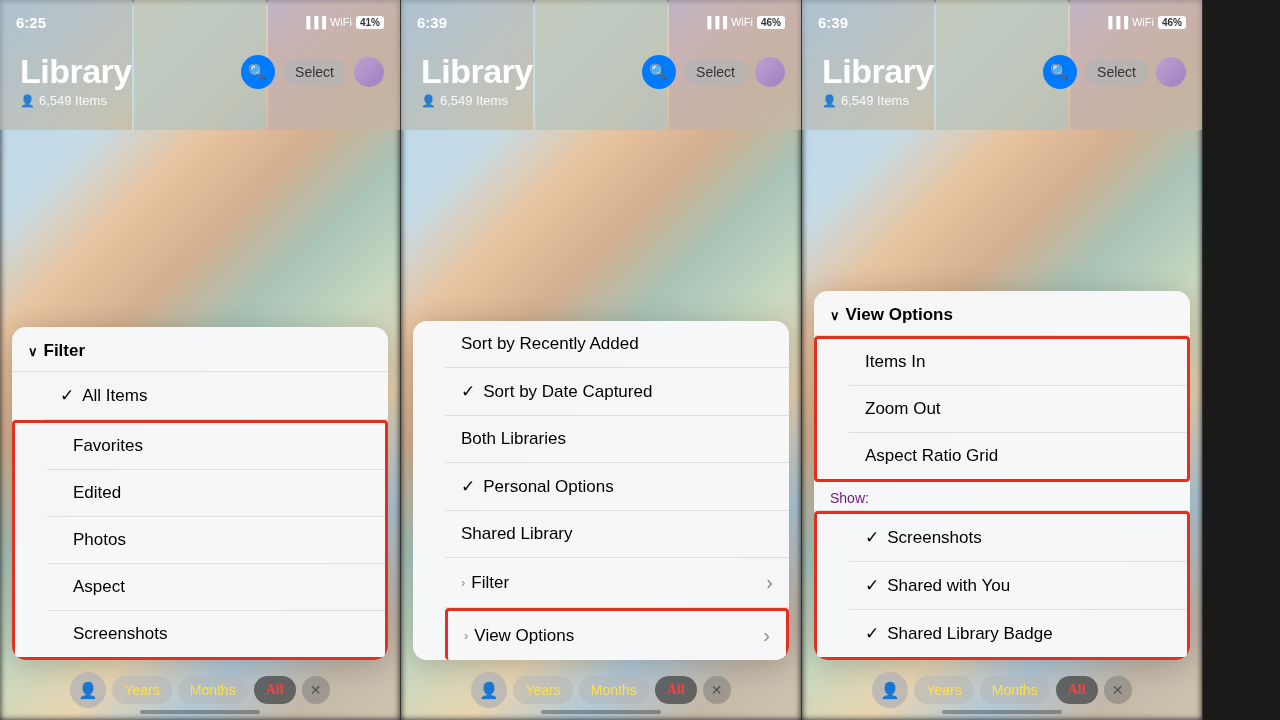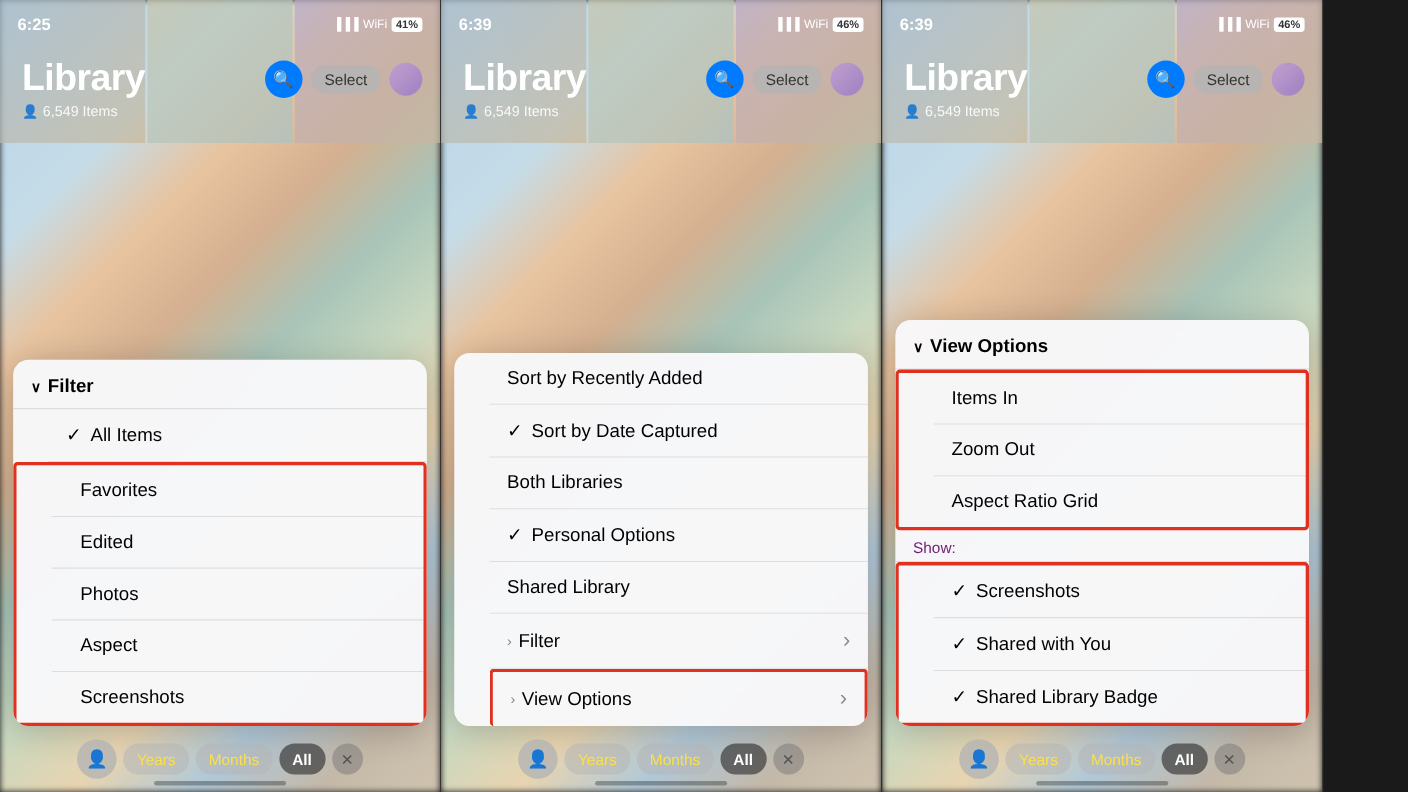--- a/index.html
+++ b/index.html
@@ -234,22 +234,23 @@
       padding: 6px 12px;
       background: rgba(180,180,180,0.5);
       border-radius: 14px;
       font-size: 14px;
       color: #fde047;
       font-weight: 400;
     }
 
     .bottom-tab.active {
       background: rgba(60,60,60,0.7);
-      color: #ffffff;
+      color: #ef4444;
       font-weight: 600;
+      font-family: Liberation Serif, serif;
     }
 
     .bottom-close {
       width: 28px;
       height: 28px;
       background: rgba(120,120,120,0.5);
       border-radius: 50%;
       display: flex;
       align-items: center;
       justify-content: center;

